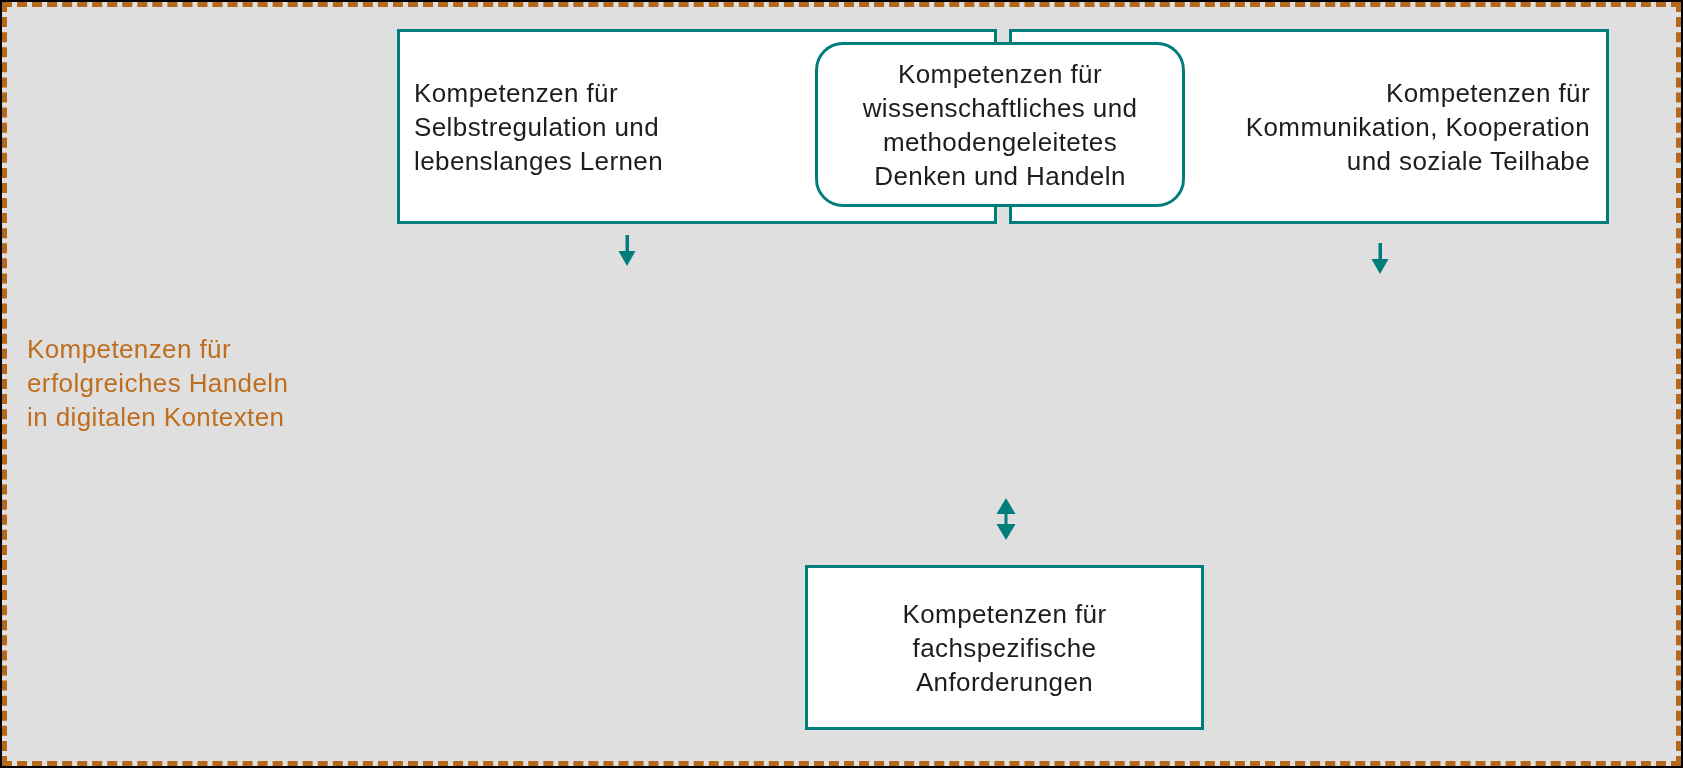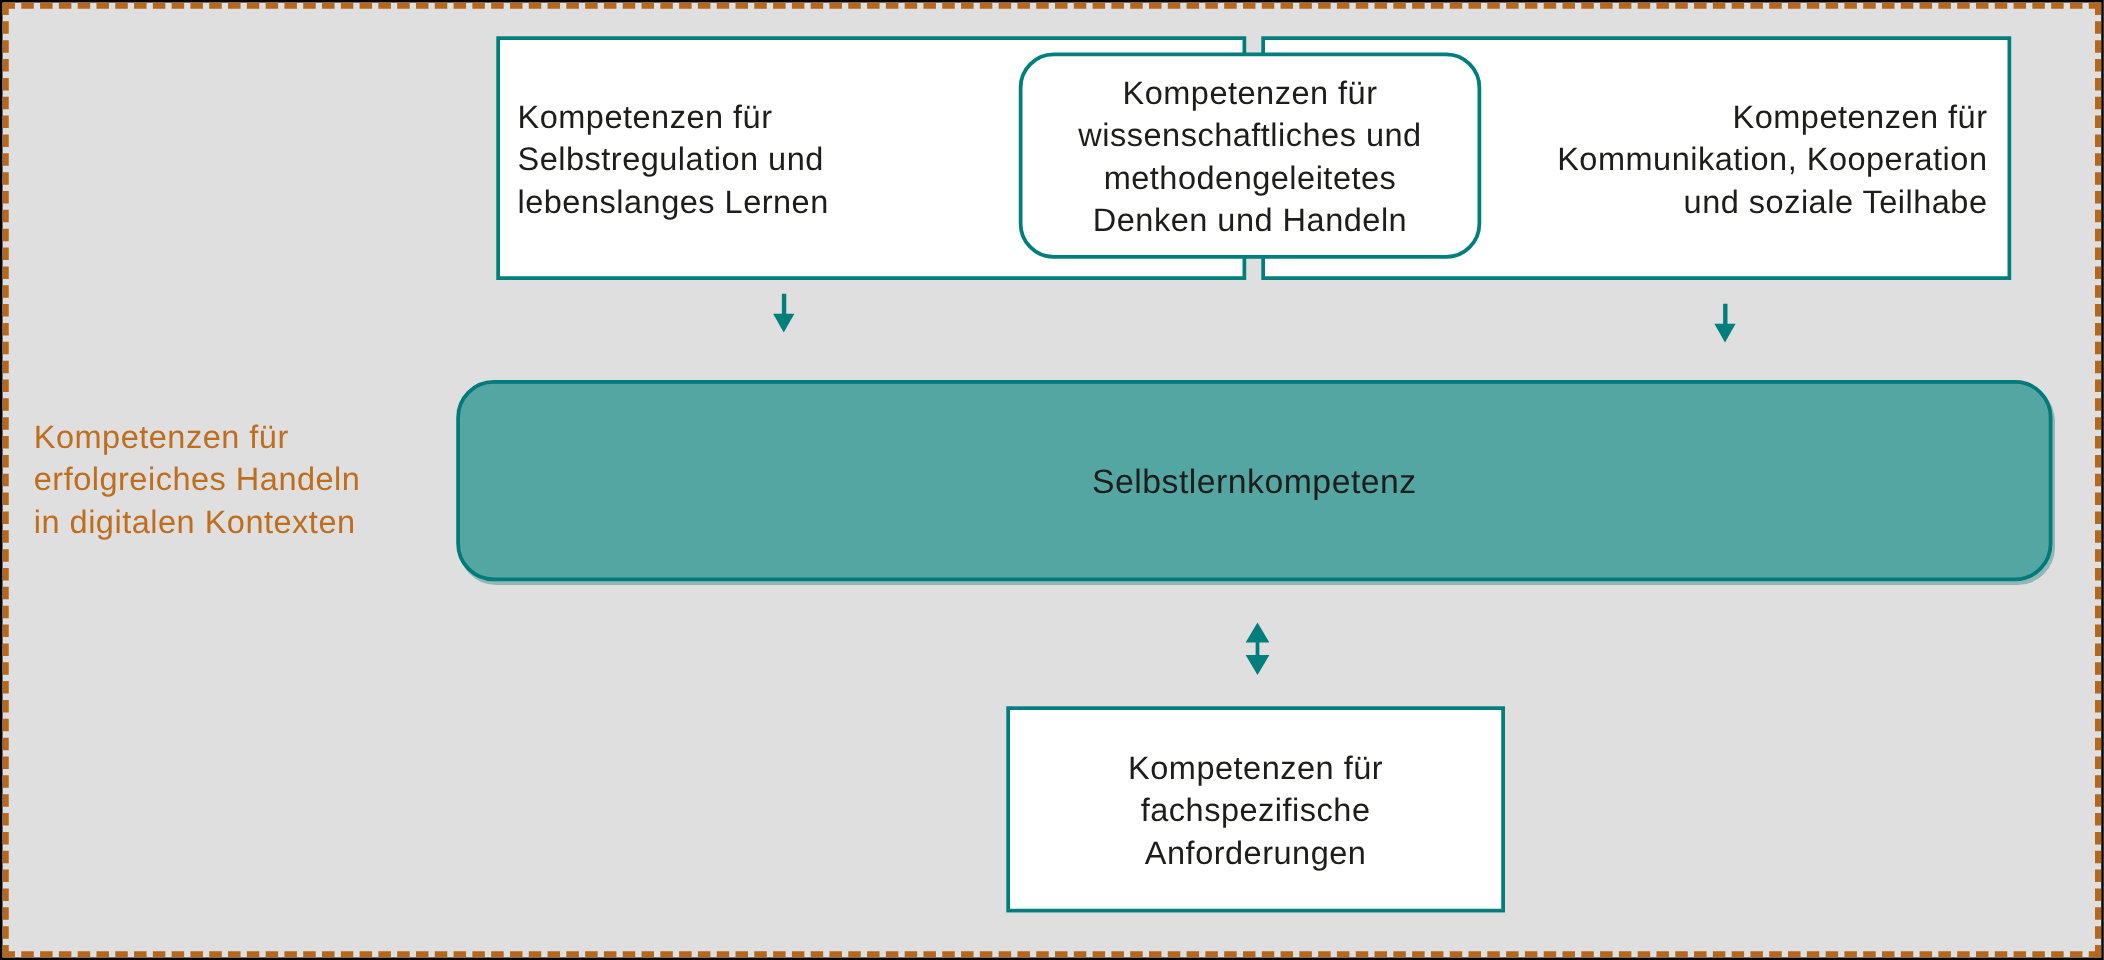--- a/index.html
+++ b/index.html
@@ -96,23 +96,20 @@
 und soziale Teilhabe</div>
   </div>
 
   <div class="box box-top-center">
     <div class="box-text">Kompetenzen für
 wissenschaftliches und
 methodengeleitetes
 Denken und Handeln</div>
   </div>
 
-  <div class="box box-center">
-    <div class="box-text">Selbstlernkompetenz</div>
-  </div>
 
   <div class="box box-bottom">
     <div class="box-text">Kompetenzen für
 fachspezifische
 Anforderungen</div>
   </div>
 
   <svg class="arrow-layer" viewBox="0 0 1683 768" xmlns="http://www.w3.org/2000/svg">
     <g fill="#007e7c">
       <rect x="623.5" y="233" width="3.5" height="18"></rect>

